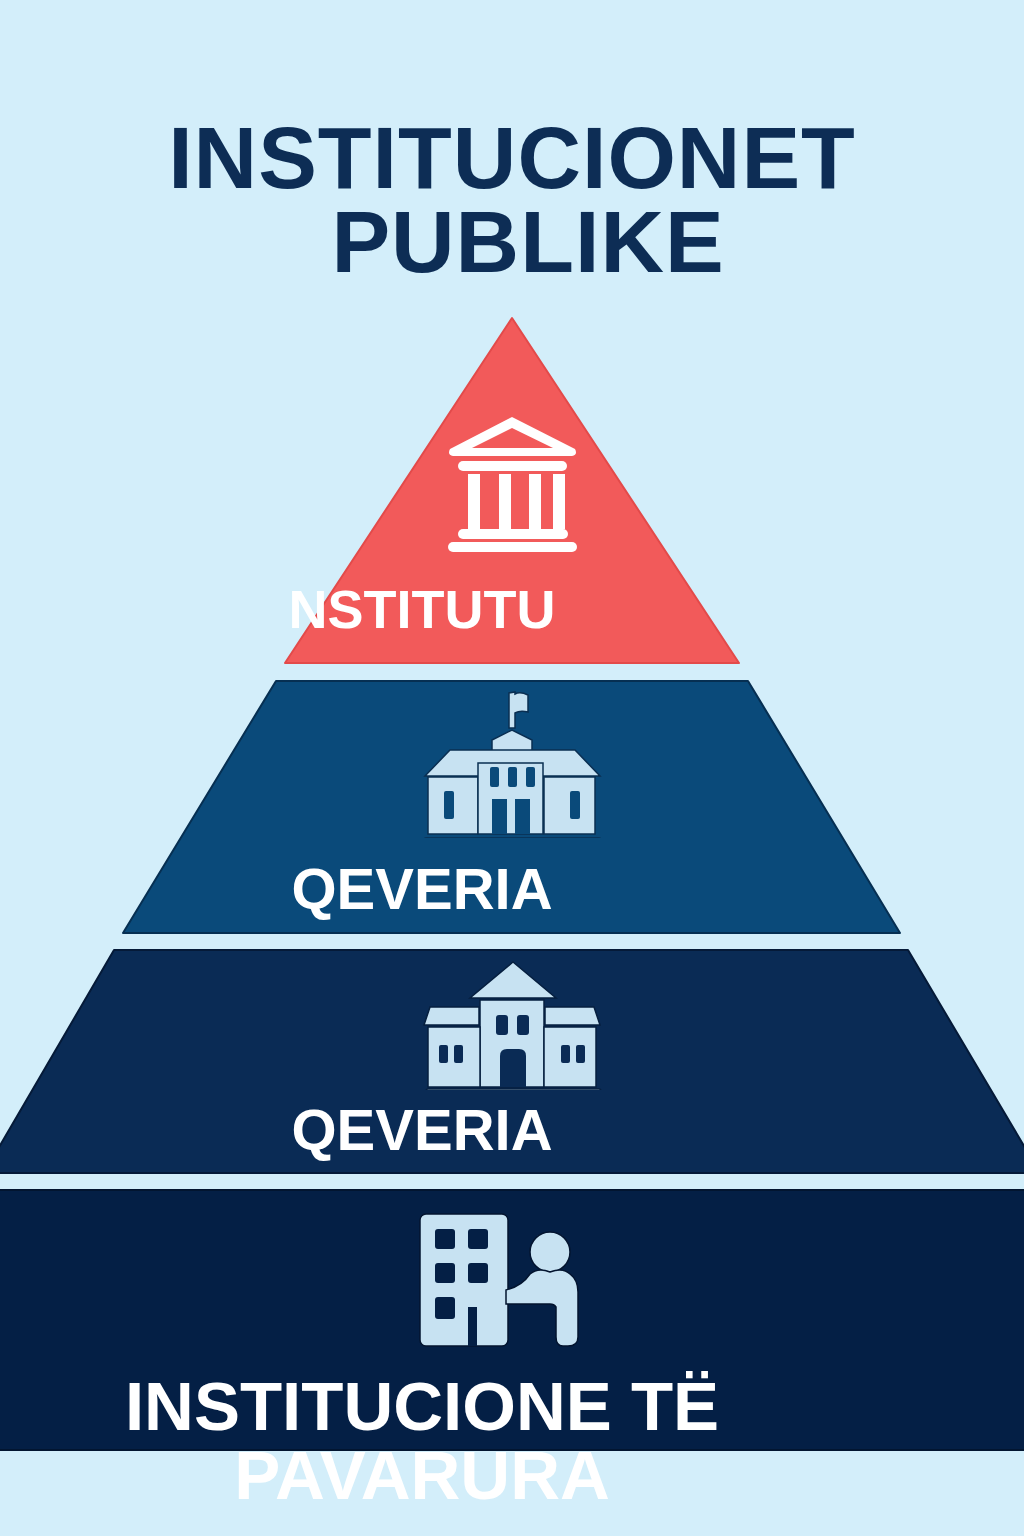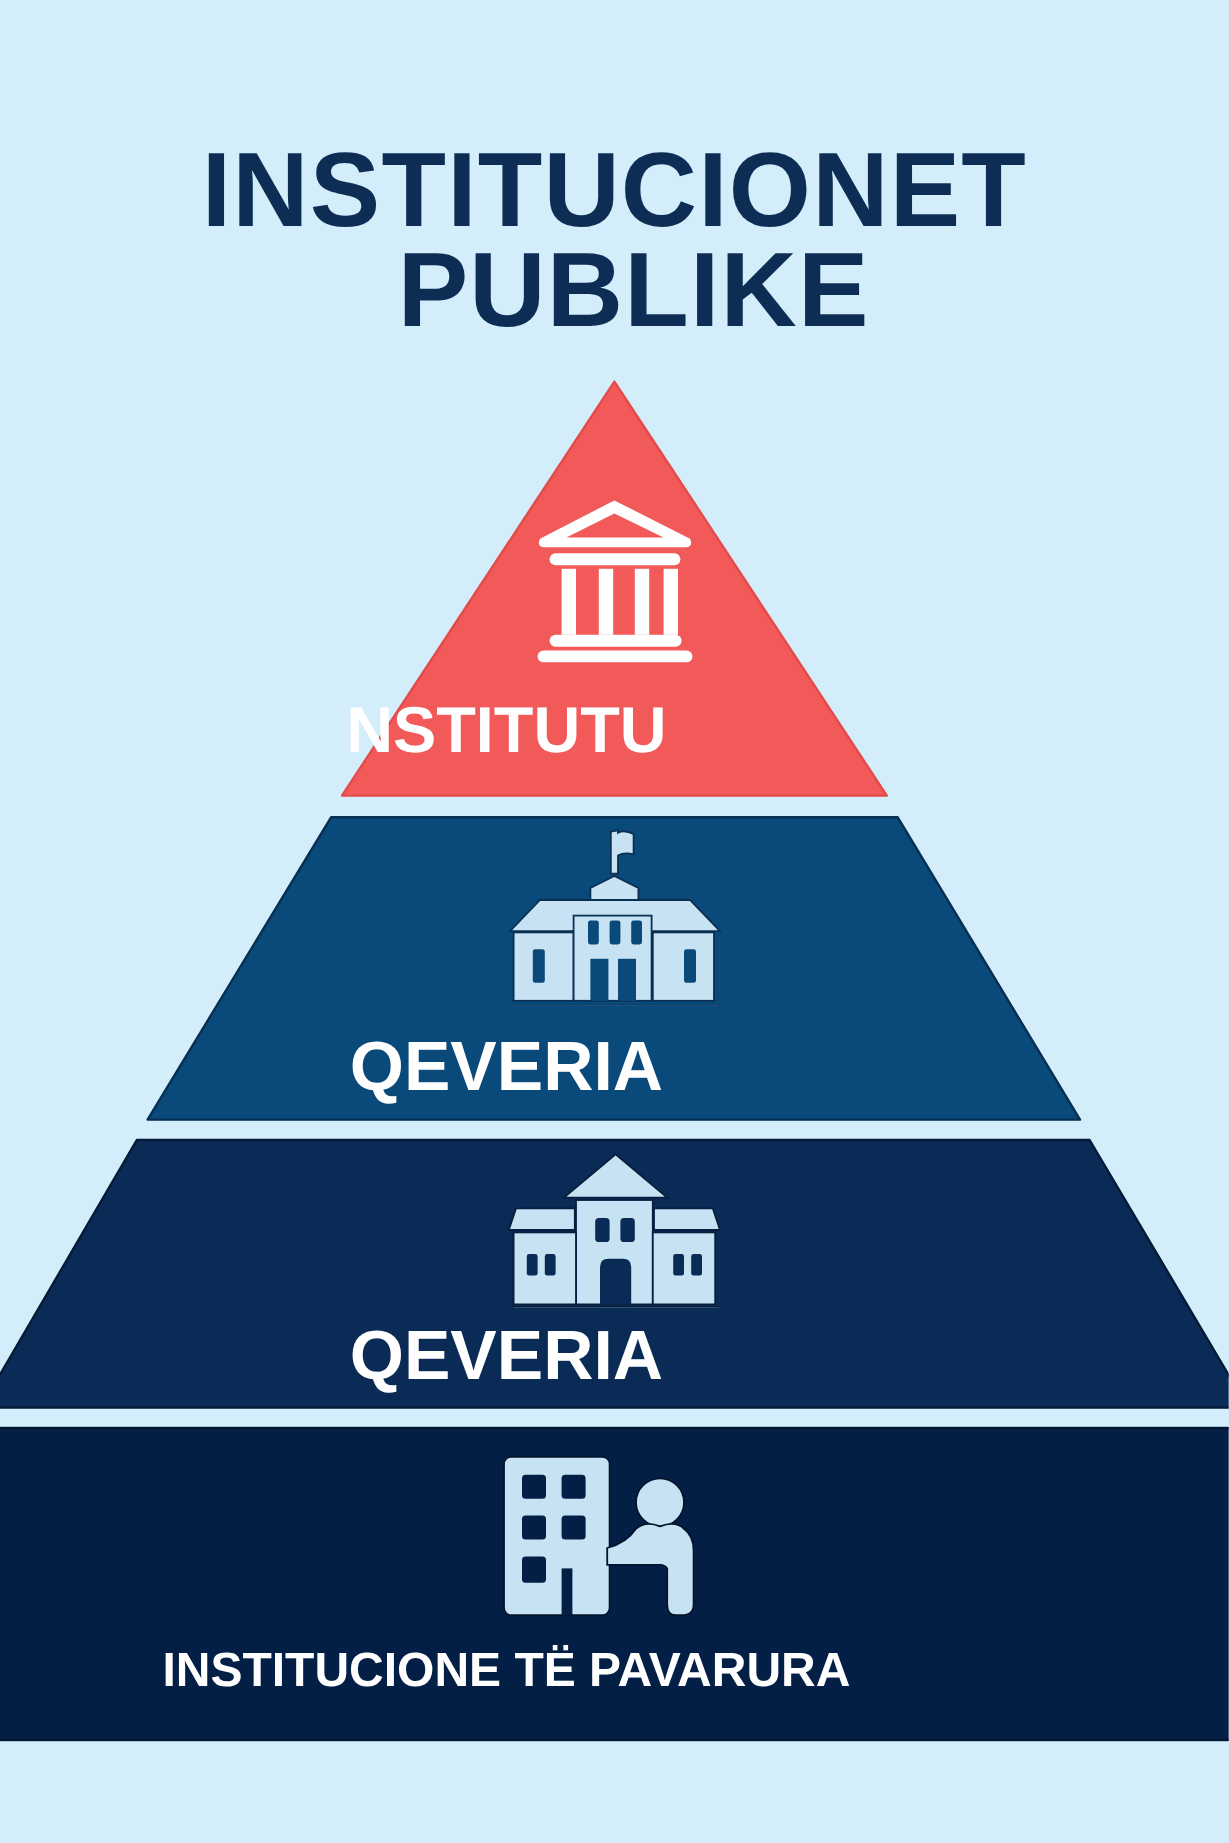--- a/index.html
+++ b/index.html
@@ -106,13 +106,13 @@
     <rect x="17" y="51" width="20" height="20" rx="3"></rect>
     <rect x="50" y="51" width="20" height="20" rx="3"></rect>
     <rect x="17" y="85" width="20" height="22" rx="3"></rect>
     <rect x="50" y="95" width="9" height="39"></rect>
   </g>
 </svg>
 
 <div class="label" style="top:582px;font-size:54px;">NSTITUTU</div>
 <div class="label" style="top:860px;font-size:58px;">QEVERIA</div>
 <div class="label" style="top:1101px;font-size:58px;">QEVERIA</div>
-<div class="label" style="top:1372px;font-size:40px;">INSTITUCIONE TË PAVARURA</div>
+<div class="label" style="top:1372px;font-size:69px;">INSTITUCIONE TË PAVARURA</div>
 
 </body></html>

